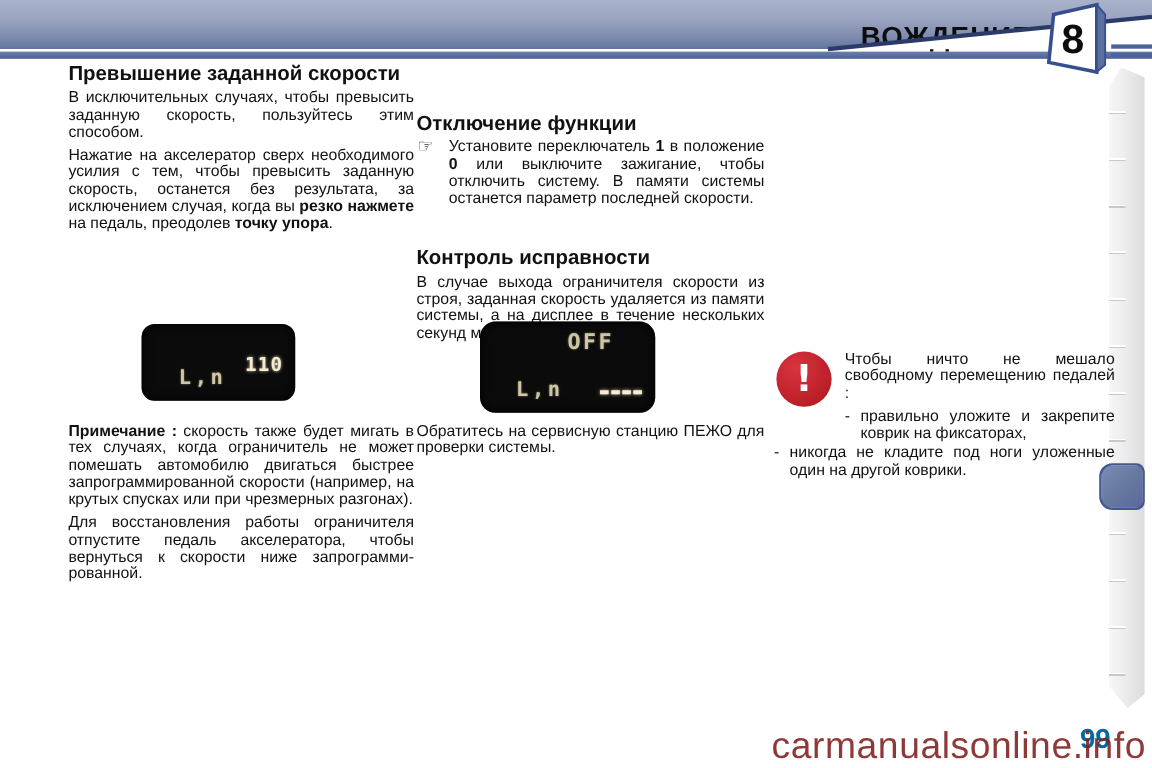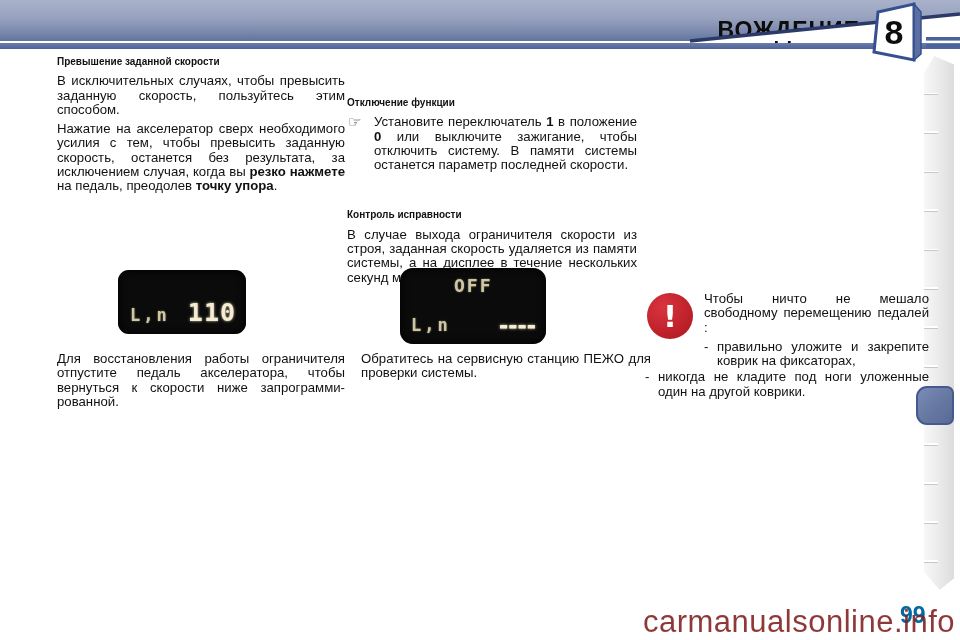--- a/index.html
+++ b/index.html
@@ -22,25 +22,25 @@
         clip-path:polygon(34% 0%,100% 1.6%,100% 97.8%,52% 100%,0% 96.6%,0% 3.2%);}
   .side-strip::before{content:"";position:absolute;left:0;top:0;width:46%;height:100%;
         background:repeating-linear-gradient(to bottom,transparent 0 36.5px,#ffffff 36.5px 38px,#c8c8c8 38px 39px);}
   .strip-tab{position:absolute;left:916px;top:386px;width:38px;height:39px;
         background:linear-gradient(135deg,#7a8cb8 0%,#66789f 55%,#58699b 100%);
         border:2px solid #46598f;border-radius:11px 7px 7px 11px;box-sizing:border-box;}
 
   
   .col{position:absolute;font-size:13.2px;line-height:14.3px;text-align:justify;}
   .col p{margin:0 0 5px 0;}
-  .sec-h{font-size:10px;font-weight:bold;margin:0 0 5px 0;text-align:left;}
+  .sec-h{font-size:17px;font-weight:bold;margin:0 0 5px 0;text-align:left;}
   .col1-top{left:57px;top:55px;width:288px;}
   .col1-note{left:57px;top:352px;width:288px;}
   .col2-top{left:347px;top:55px;width:290px;margin-top:41px;}
-  .col2-note{left:347px;top:352px;width:290px;margin-left:14px;}
+  .col2-note{left:347px;top:352px;width:290px;}
   .col3{left:645px;top:292px;width:284px;}
   .h2-gap{margin-top:36px !important;}
   .bullet-wrap{position:relative;padding-left:27px;}
   .hand{position:absolute;left:1px;top:0;font-size:15px;color:#3a3a3a;
         font-family:"DejaVu Sans",sans-serif;}
   b{font-weight:bold;}
 
   
   .dash-row{display:flex;margin:0 0 2px 0;}
   .dash-mark{width:13px;flex:0 0 13px;}
@@ -50,24 +50,24 @@
   .warn-icon{float:left;width:46px;height:46px;margin:1px 11px 3px 2px;border-radius:50%;
         background:radial-gradient(circle at 35% 30%,#d8343e,#b81d26 75%);
         color:#fff;display:flex;align-items:center;justify-content:center;
         font-size:31px;font-weight:bold;font-family:"DejaVu Sans",sans-serif;}
 
   
   .lcd{position:absolute;background:#0b0b0b;box-shadow:inset 0 0 10px #000;
         font-family:"DejaVu Sans Mono",monospace;font-weight:bold;}
   .lcd1{left:118px;top:270px;width:128px;height:64px;border-radius:11px;}
   .lcd2{left:400px;top:268px;width:146px;height:76px;border-radius:13px;}
-  .seg-dim{color:#cfc6a4;text-shadow:0 0 2px rgba(240,230,190,.5);}
+  .seg-dim{color:#cfc6a4;text-shadow:0 0 2px rgba(240,230,190,.5);margin-left:19px;}
   .seg-bright{color:#f5ecd2;text-shadow:0 0 3px rgba(255,245,210,.8);}
   .lcd1 .lbl{position:absolute;left:12px;bottom:9px;font-size:17px;letter-spacing:3px;}
-  .lcd1 .val{position:absolute;right:10px;bottom:7px;font-size:25px;letter-spacing:1px;}
+  .lcd1 .val{position:absolute;right:10px;bottom:21px;font-size:16px;letter-spacing:1px;}
   .lcd2 .top{position:absolute;left:54px;top:7px;font-size:18px;letter-spacing:2px;}
   .lcd2 .lbl{position:absolute;left:11px;bottom:9px;font-size:17px;letter-spacing:3px;}
   .lcd2 .dashes{position:absolute;right:9px;bottom:11px;font-size:12px;letter-spacing:2px;}
 
   
   .pagenum{position:absolute;left:900px;top:602px;font-size:23px;font-weight:bold;color:#0369a1;}
   .watermark{position:absolute;right:5px;top:604px;font-size:31px;color:#7f1d1d;opacity:.88;
         letter-spacing:.5px;}
 </style>
 </head>
@@ -98,20 +98,21 @@
     <p>В исключительных случаях, чтобы пре­высить заданную скорость, пользуйтесь этим способом.</p>
     <p><span>Нажатие на акселератор сверх необхо­димого усилия с тем, чтобы превысить заданную скорость, останется без ре­зультата, за исключением случая, когда вы </span><b>резко нажмете</b><span> на педаль, преодолев </span><b>точку упора</b><span>.</span></p>
   </div>
 
   <div class="lcd lcd1">
     <span class="lbl seg-dim">L,n</span>
     <span class="val seg-bright">110</span>
   </div>
 
   <div class="col col1-note">
+    <p><b>Примечание :</b><span> скорость также будет ми­гать в тех случаях, когда ограничитель не может помешать автомобилю двигаться быстрее запрограммированной скорости (например, на крутых спусках или при чрезмерных разгонах).</span></p>
     <p>Для восстановления работы ограничите­ля отпустите педаль акселератора, чтобы вернуться к скорости ниже запрограмми­рованной.</p>
   </div>
 
   <div class="col col2-top">
     <div class="sec-h">Отключение функции</div>
     <div class="bullet-wrap">
       <span class="hand">☞</span>
       <p><span>Установите переключатель </span><b>1</b><span> в поло­жение </span><b>0</b><span> или выключите зажигание, чтобы отключить систему. В памяти системы останется параметр послед­ней скорости.</span></p>
     </div>
     <div class="sec-h h2-gap">Контроль исправности</div>

